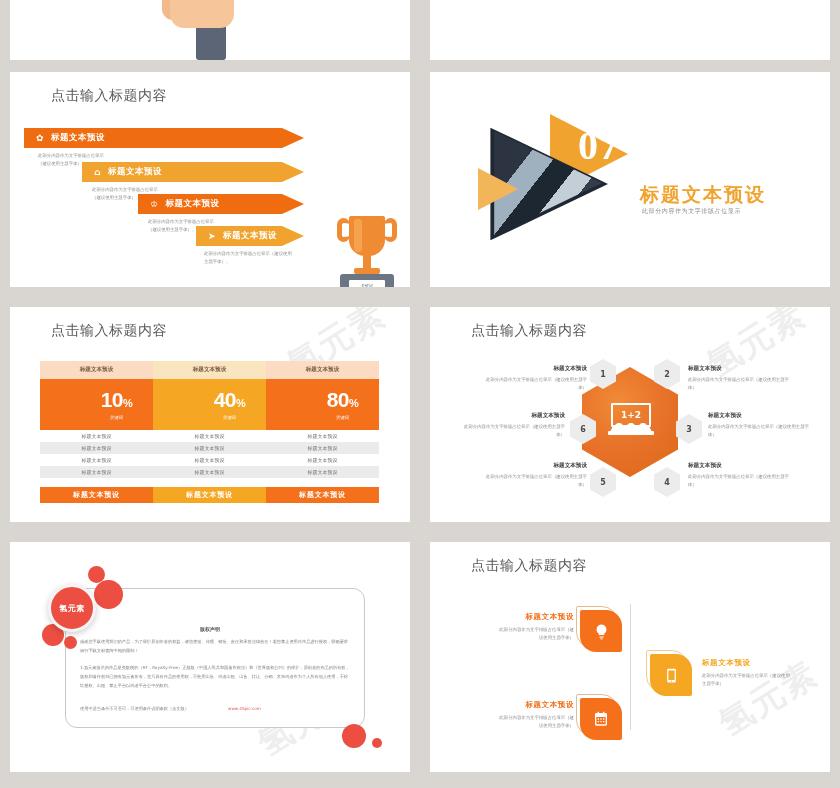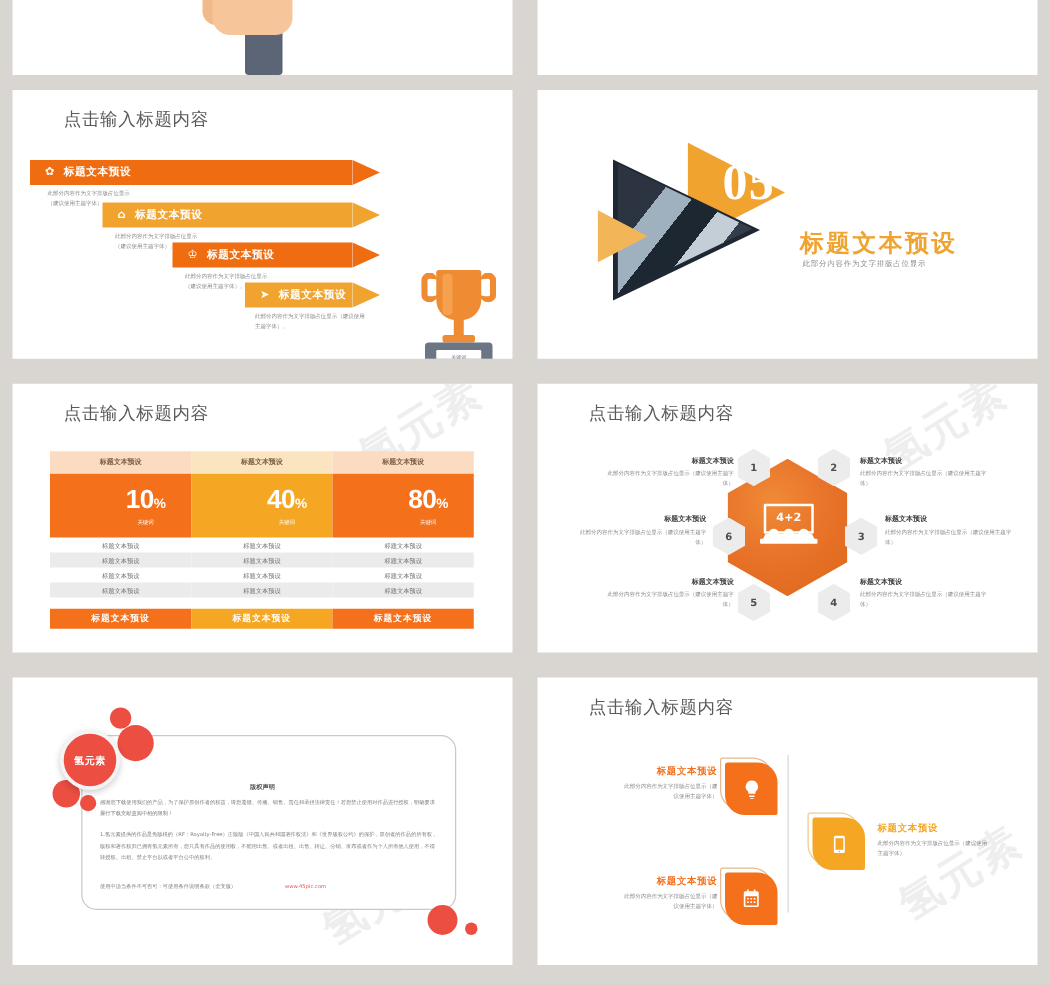--- a/index.html
+++ b/index.html
@@ -325,21 +325,21 @@
       <div class="tr-plate">关键词</div>
     </div>
   </div>
 
   <div class="slide" id="s4">
     <div class="play-big"></div>
     <div class="photo-tri-bd"></div>
     <div class="photo-tri"></div>
     <div class="photo-ring"></div>
     <div class="play-small"></div>
-    <div class="num04">05</div>
+    <div class="num04">07</div>
     <div class="s4-title">标题文本预设</div>
     <div class="s4-sub">此部分内容作为文字排版占位显示</div>
   </div>
 
   <div class="slide" id="s5">
     <div class="slide-title">点击输入标题内容</div>
     <div class="wm">氢元素</div>
 
     <div class="col" style="left:30px;">
       <div class="col-head" style="background:#fbdcc2;">标题文本预设</div>
@@ -380,21 +380,21 @@
       <div class="col-btn" style="background:#f4701b;">标题文本预设</div>
     </div>
   </div>
 
   <div class="slide" id="s6">
     <div class="slide-title">点击输入标题内容</div>
     <div class="wm">氢元素</div>
 
     <div class="hex-core"></div>
     <div class="board">
-      <div class="board-frame">4+2</div>
+      <div class="board-frame">1+2</div>
       <div class="heads">
           <i></i>
           <i></i>
           <i></i>
         </div>
       <div class="board-legs"></div>
       <div class="board-desk"></div>
     </div>
 
     <div class="hexnum" style="left:160px;top:52px;">1</div>

